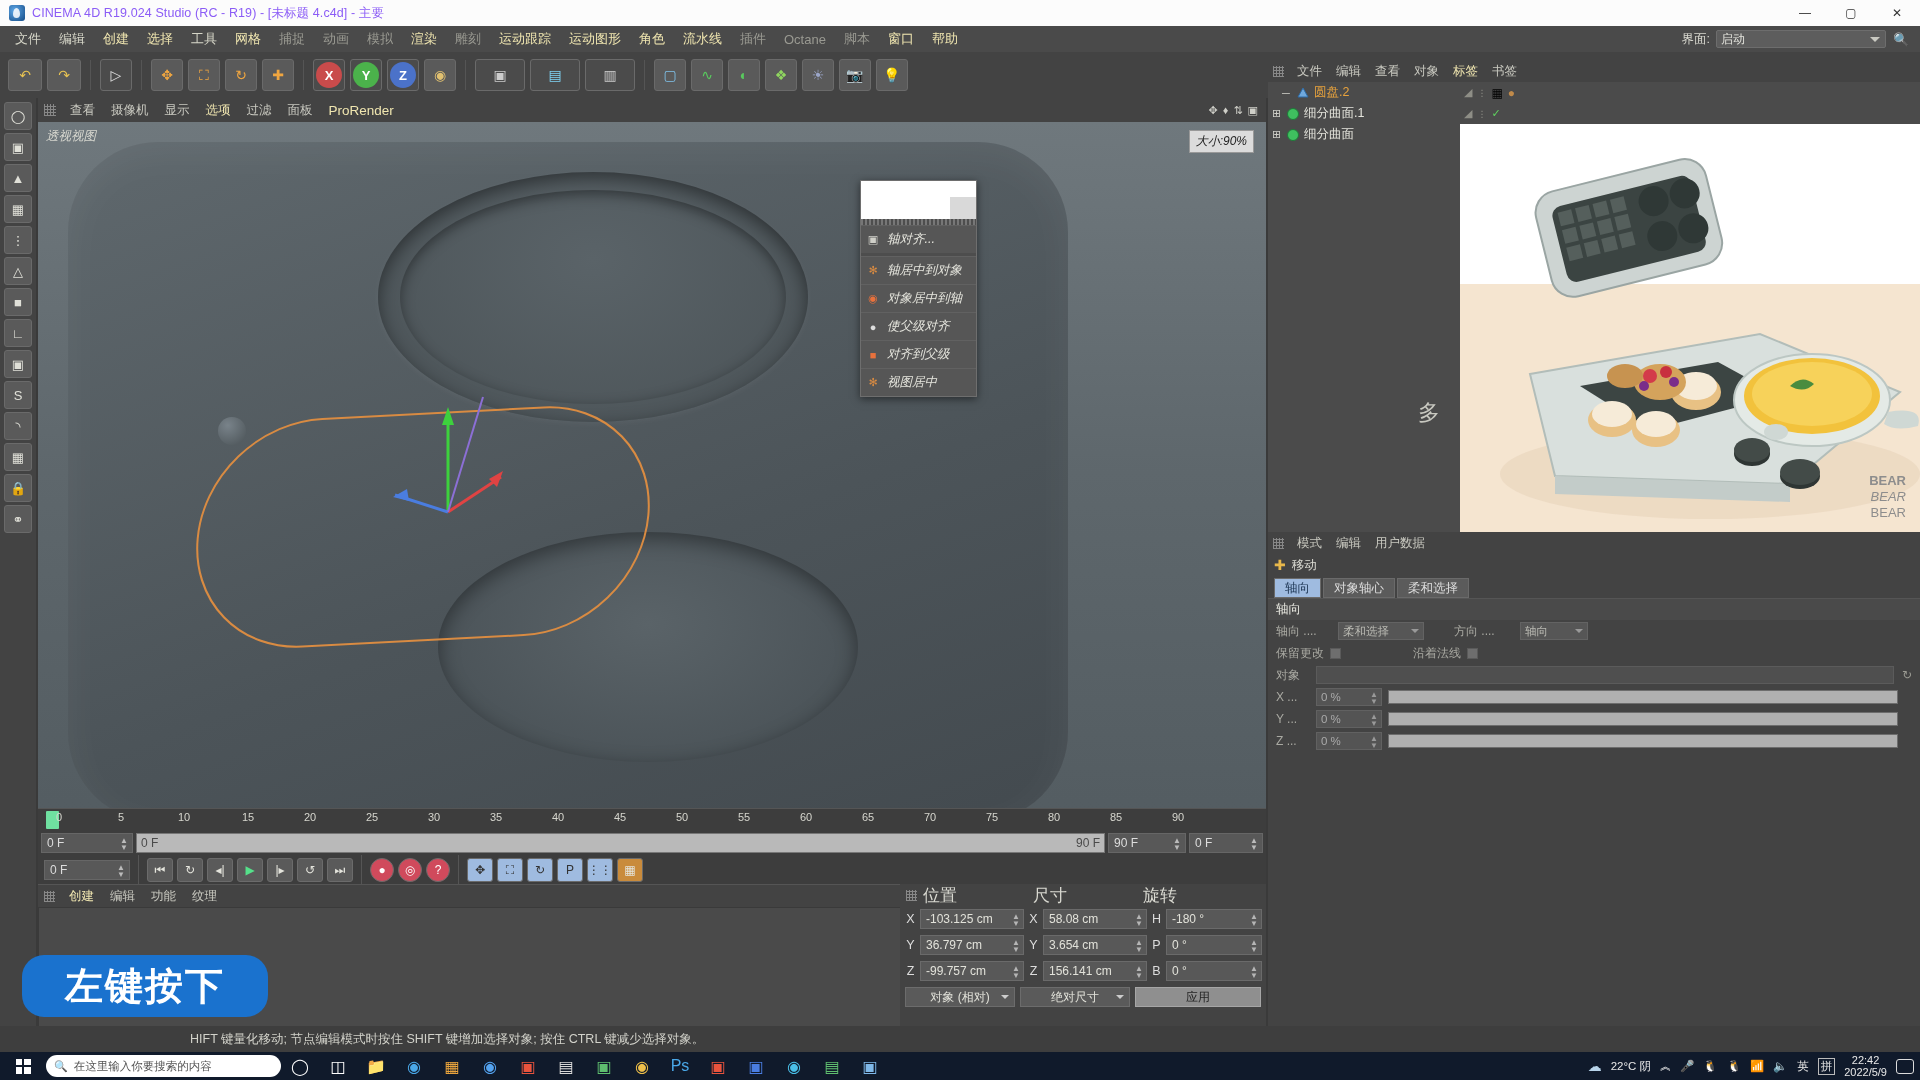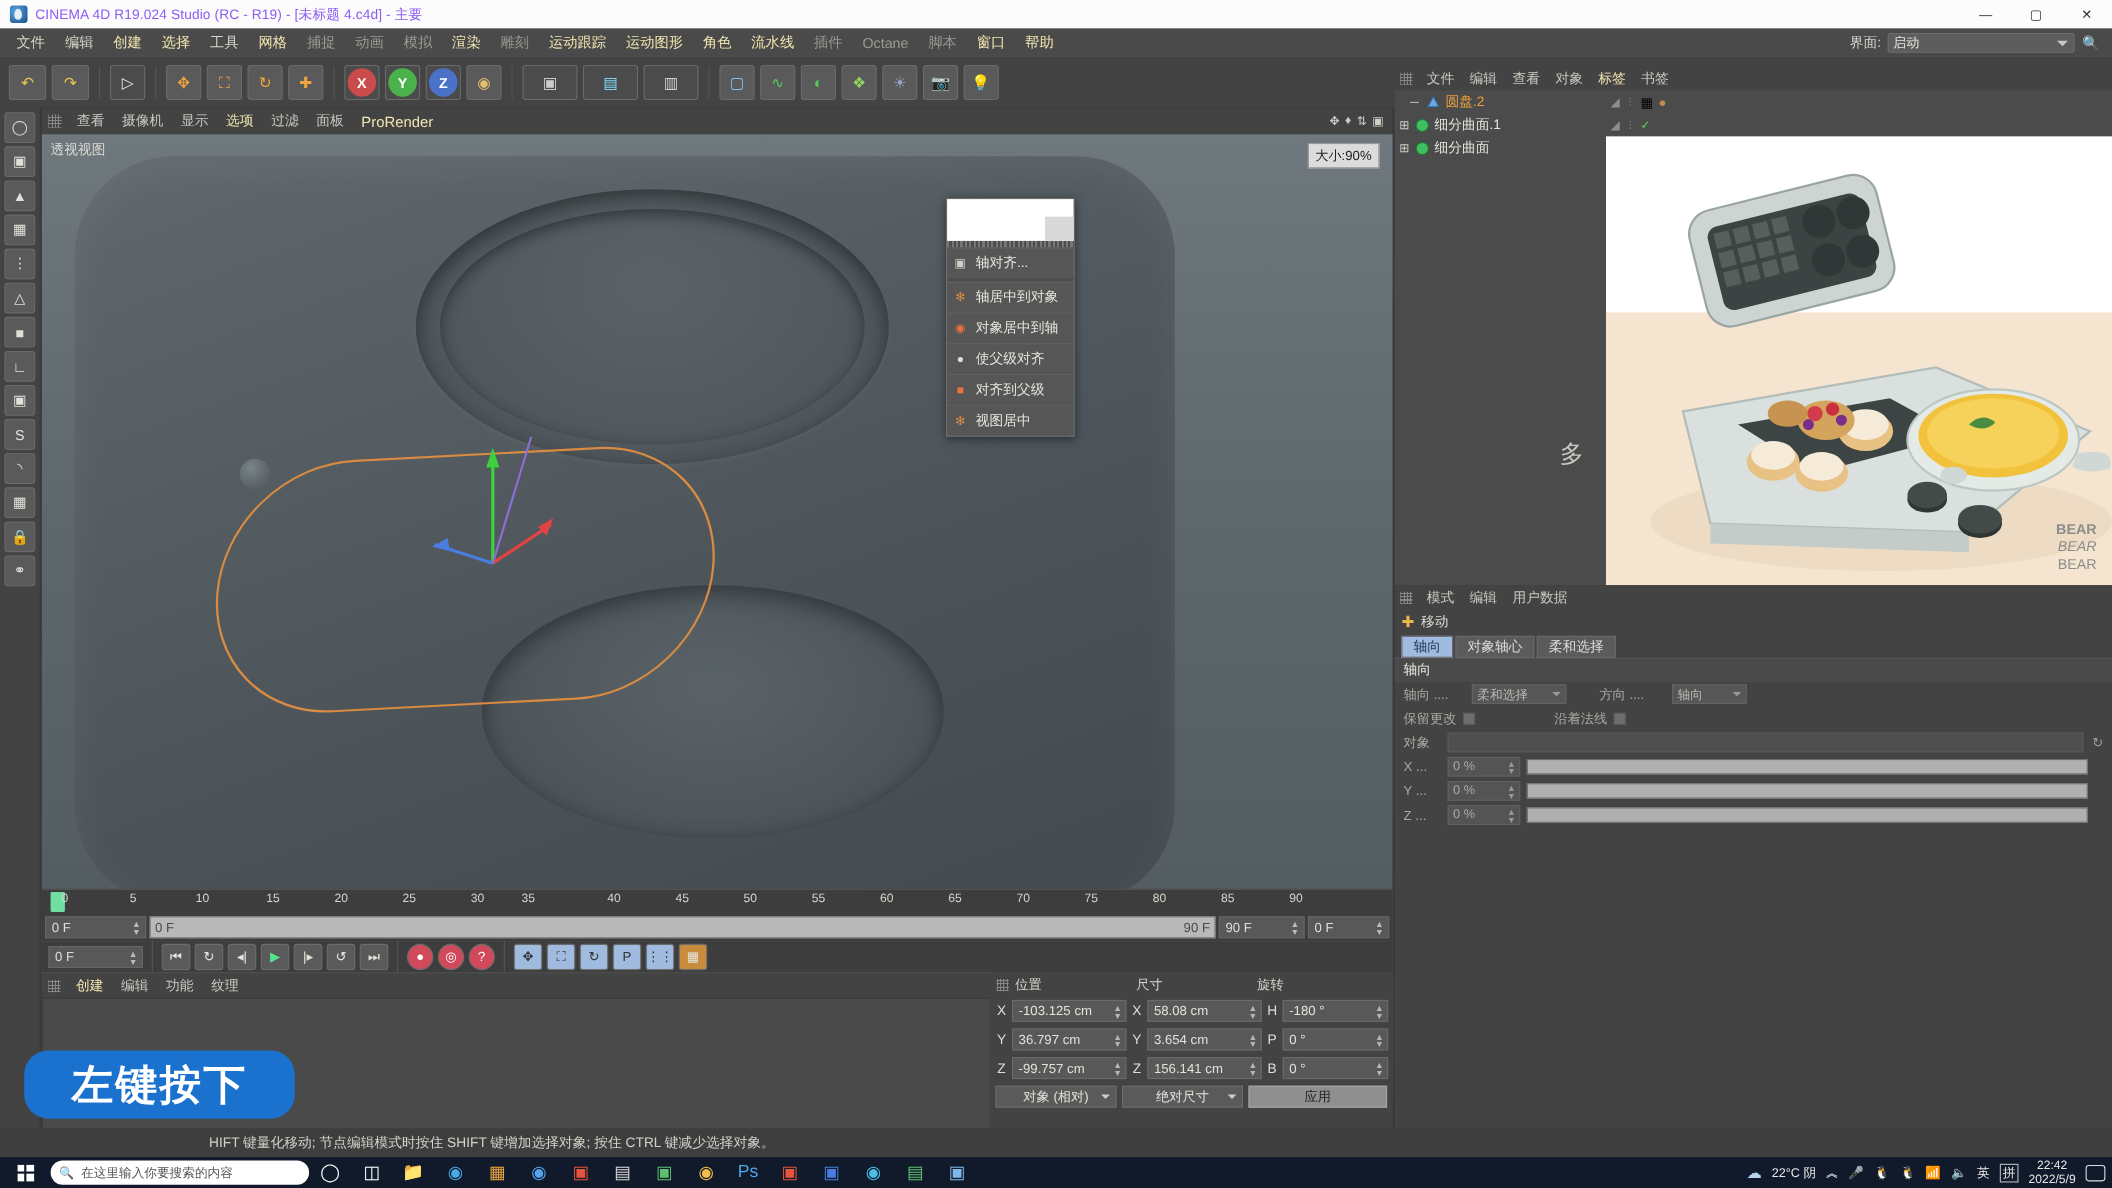--- a/index.html
+++ b/index.html
@@ -59,21 +59,21 @@
   .vpwrap { position:absolute; left:38px; top:98px; width:1228px; height:710px; background:#2c2c2c;}
   .vpmenu { height:24px; background:#434343; display:flex; align-items:center; padding-left:6px;}
   .vpmenu .grip { width:12px;height:12px; margin-right:6px;
     background:repeating-linear-gradient(0deg,#888 0 1px,transparent 1px 3px),
                repeating-linear-gradient(90deg,#888 0 1px,transparent 1px 3px);}
   .vpmenu .mi { font-size:12.5px; color:#c9c9c0; padding:2px 8px;}
   .vpmenu .mi.hl{color:#f0e6b0;}
   .vpmenu .mi.big{font-size:13.5px;color:#f0e6b0;}
   .vpicons { margin-left:auto; display:flex; gap:5px; padding-right:8px; color:#cfcfc8; font-size:11px;}
   .viewport { position:relative; width:1228px; height:876px; overflow:hidden;
-     background:linear-gradient(180deg,#6f787d 0%,#5e676c 40%,#4e575c 100%); }
+     background:linear-gradient(180deg,#6f787d 0%,#5e676c 40%,#4e575c 100%);font-style:italic; }
   .vplabel { position:absolute; left:8px; top:6px; font-size:12.5px; color:#d8d8d0;}
   .vp-size { position:absolute; right:12px; top:8px; background:#dcdcdc; color:#222;
     font-size:12px; padding:2px 6px; border:1px solid #999;}
   .vp-grid { position:absolute; right:10px; bottom:8px; background:#c9c9c9; color:#222;
     font-size:12px; padding:2px 6px; border:1px solid #999;}
   .axisgiz { position:absolute; left:42px; bottom:40px; width:54px;height:46px;}
 
   
   .stove { position:absolute; left:30px; top:20px; width:1000px; height:680px;
     background:linear-gradient(160deg,#5f686d,#4c5459 60%,#434a4f);
@@ -142,21 +142,21 @@
   .mm-menu .mi.hl{color:#f0e6b0;}
   .mm-body{height:120px;background:#4a4a4a;border:1px solid #3a3a3a;}
 
   
   .coord { position:absolute; left:900px; top:884px; width:366px; height:142px;
     background:#434343; }
   .co-head { display:flex; height:22px; align-items:center; }
   .co-head .grip{width:11px;height:11px;margin:0 6px;
     background:repeating-linear-gradient(0deg,#888 0 1px,transparent 1px 3px),
                repeating-linear-gradient(90deg,#888 0 1px,transparent 1px 3px);}
-  .co-head .h{font-size:12px;color:#d9d9d1;}
+  .co-head .h{font-size:17px;color:#d9d9d1;}
   .corow { display:flex; align-items:center; height:26px; padding:0 4px; gap:3px;}
   .colbl { width:13px; font-size:12.5px; color:#ddd; text-align:center;}
   .cofld { height:20px; background:#585858; border:1px solid #6a6a6a; color:#e2e2da;
     font-size:12px; display:flex; align-items:center; padding:0 5px; position:relative;}
   .cofld .sp{position:absolute;right:3px;top:3px;color:#b5b5b5;font-size:8px;line-height:7px;}
   .cobtnrow{ display:flex; align-items:center; gap:5px; padding:3px 5px;}
   .cosel{ height:20px; background:#5a5a5a;border:1px solid #6c6c6c; font-size:12px;color:#e2e2da;
     display:flex;align-items:center;justify-content:center;position:relative;}
   .cosel .arw{position:absolute;right:5px;top:7px;width:0;height:0;
     border-left:4px solid transparent;border-right:4px solid transparent;border-top:4px solid #ccc;}
@@ -419,21 +419,21 @@
   <div class="tl">
     <div class="tl-green"></div>
     <div class="tl-ruler">
       <span class="tick" style="left:8px">0</span>
       <span class="tick" style="left:70px">5</span>
       <span class="tick" style="left:130px">10</span>
       <span class="tick" style="left:194px">15</span>
       <span class="tick" style="left:256px">20</span>
       <span class="tick" style="left:318px">25</span>
       <span class="tick" style="left:380px">30</span>
-      <span class="tick" style="left:426px">35</span>
+      <span class="tick" style="left:442px">35</span>
       <span class="tick" style="left:504px">40</span>
       <span class="tick" style="left:566px">45</span>
       <span class="tick" style="left:628px">50</span>
       <span class="tick" style="left:690px">55</span>
       <span class="tick" style="left:752px">60</span>
       <span class="tick" style="left:814px">65</span>
       <span class="tick" style="left:876px">70</span>
       <span class="tick" style="left:938px">75</span>
       <span class="tick" style="left:1000px">80</span>
       <span class="tick" style="left:1062px">85</span>

